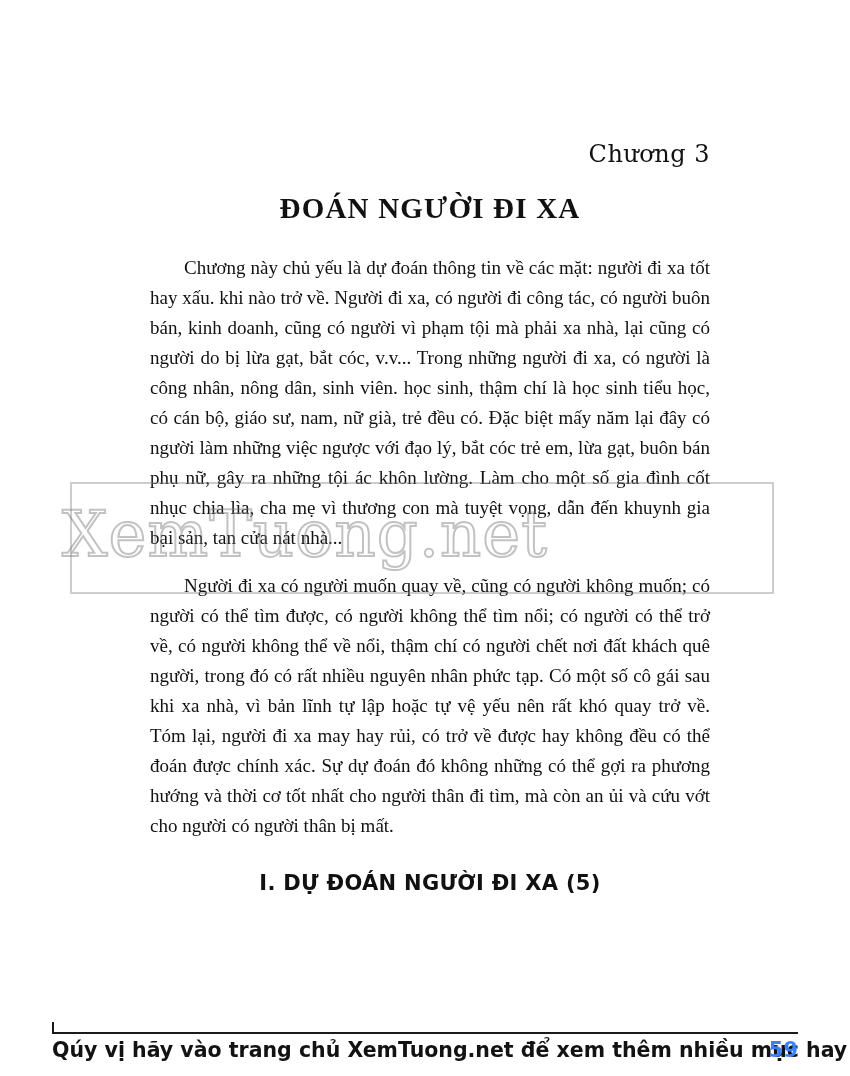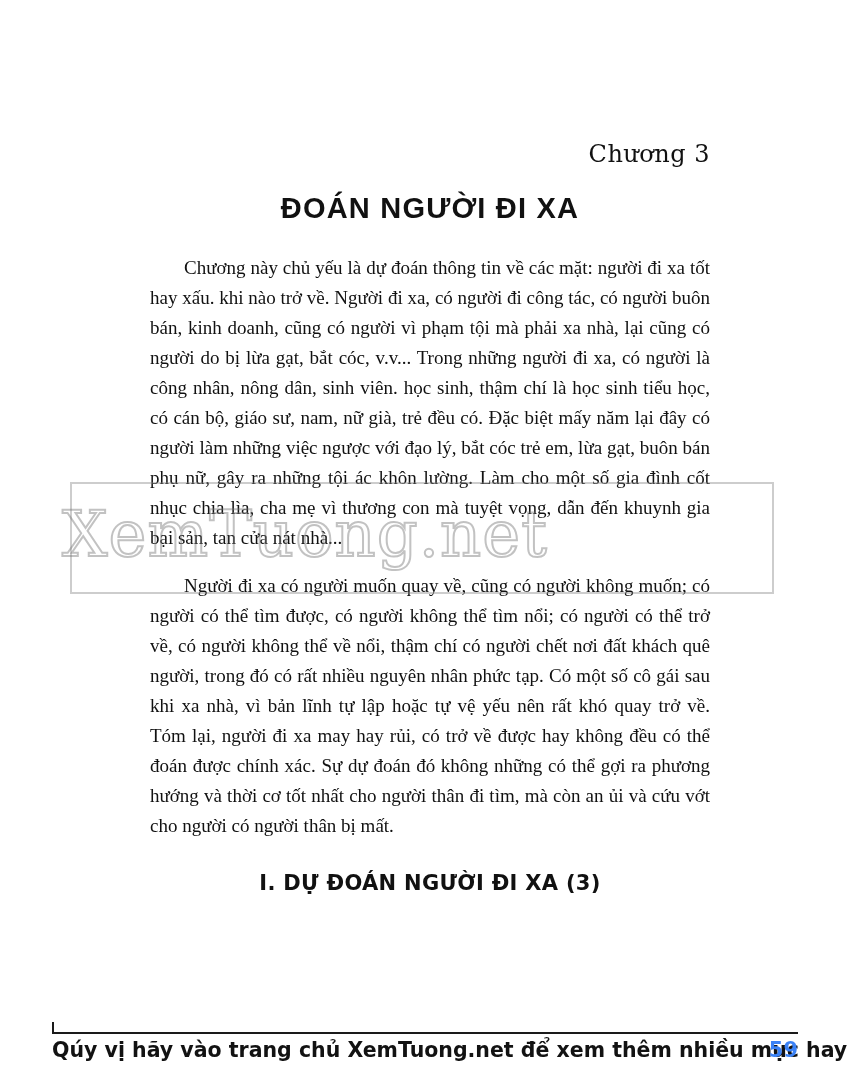--- a/index.html
+++ b/index.html
@@ -31,21 +31,21 @@
     letter-spacing: 0.5px;
     margin-bottom: 24px;
     font-family: "DejaVu Serif", serif;
   }
   .chapter-title {
     text-align: center;
     font-size: 29px;
     font-weight: bold;
     letter-spacing: 1.2px;
     margin-bottom: 28px;
-    font-family: Liberation Sans, sans-serif;
+    font-family: Liberation Serif, serif;
   }
   p.body-par {
     font-size: 19px;
     line-height: 1.58;
     text-align: justify;
     text-justify: inter-word;
     margin: 0 0 0 0;
     text-indent: 34px;
     hyphens: none;
   }
@@ -130,21 +130,21 @@
 
 <div class="page">
 
   <div class="content">
     <div class="chapter-label">Chương 3</div>
     <div class="chapter-title">ĐOÁN NGƯỜI ĐI XA</div>
 
     <p class="body-par">Chương này chủ yếu là dự đoán thông tin về các mặt: người đi xa tốt hay xấu. khi nào trở về. Người đi xa, có người đi công tác, có người buôn bán, kinh doanh, cũng có người vì phạm tội mà phải xa nhà, lại cũng có người do bị lừa gạt, bắt cóc, v.v... Trong những người đi xa, có người là công nhân, nông dân, sinh viên. học sinh, thậm chí là học sinh tiểu học, có cán bộ, giáo sư, nam, nữ già, trẻ đều có. Đặc biệt mấy năm lại đây có người làm những việc ngược với đạo lý, bắt cóc trẻ em, lừa gạt, buôn bán phụ nữ, gây ra những tội ác khôn lường. Làm cho một số gia đình cốt nhục chia lìa, cha mẹ vì thương con mà tuyệt vọng, dẫn đến khuynh gia bại sản, tan cửa nát nhà...</p>
     <p class="body-par">Người đi xa có người muốn quay về, cũng có người không muốn; có người có thể tìm được, có người không thể tìm nổi; có người có thể trở về, có người không thể về nổi, thậm chí có người chết nơi đất khách quê người, trong đó có rất nhiều nguyên nhân phức tạp. Có một số cô gái sau khi xa nhà, vì bản lĩnh tự lập hoặc tự vệ yếu nên rất khó quay trở về. Tóm lại, người đi xa may hay rủi, có trở về được hay không đều có thể đoán được chính xác. Sự dự đoán đó không những có thể gợi ra phương hướng và thời cơ tốt nhất cho người thân đi tìm, mà còn an ủi và cứu vớt cho người có người thân bị mất.</p>
 
-    <div class="section-heading">I. DỰ ĐOÁN NGƯỜI ĐI XA (3)</div>
+    <div class="section-heading">I. DỰ ĐOÁN NGƯỜI ĐI XA (5)</div>
   </div>
 
   <div class="watermark-box"></div>
   <div class="watermark">XemTuong.net</div>
 
   <div class="footer-tick"></div>
   <div class="footer-rule"></div>
   <div class="footer-text">Qúy vị hãy vào trang chủ XemTuong.net để xem thêm nhiều mục hay khác</div>
   <div class="page-number">59</div>
 

